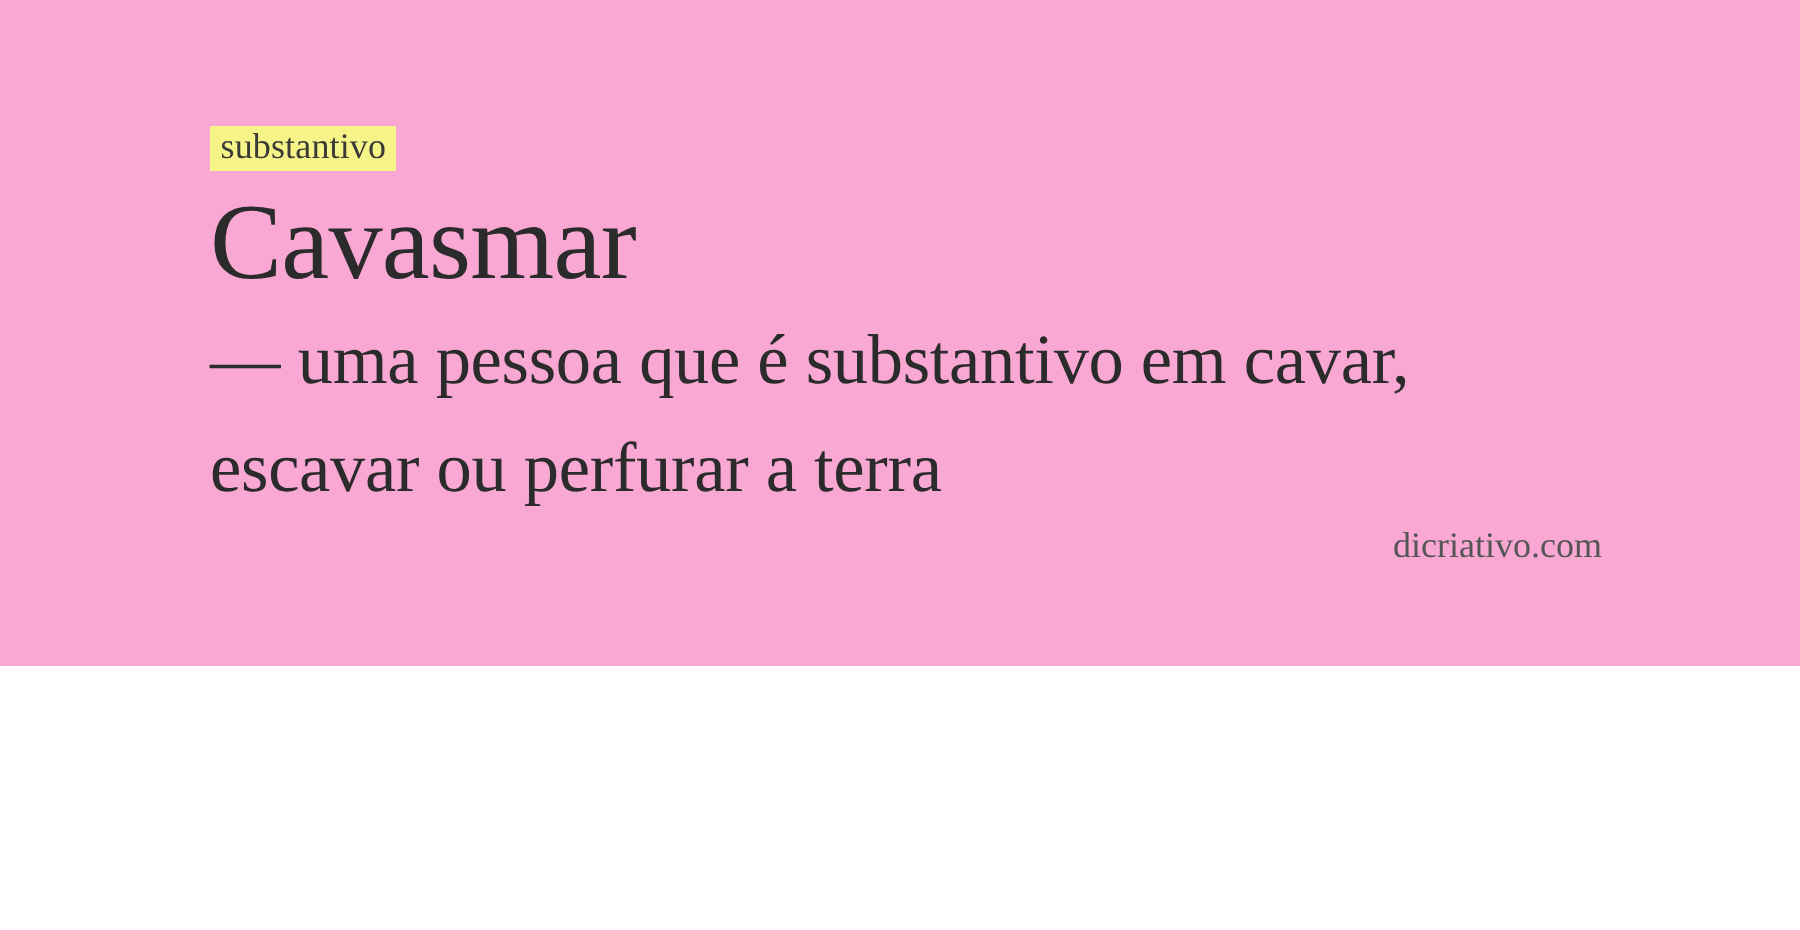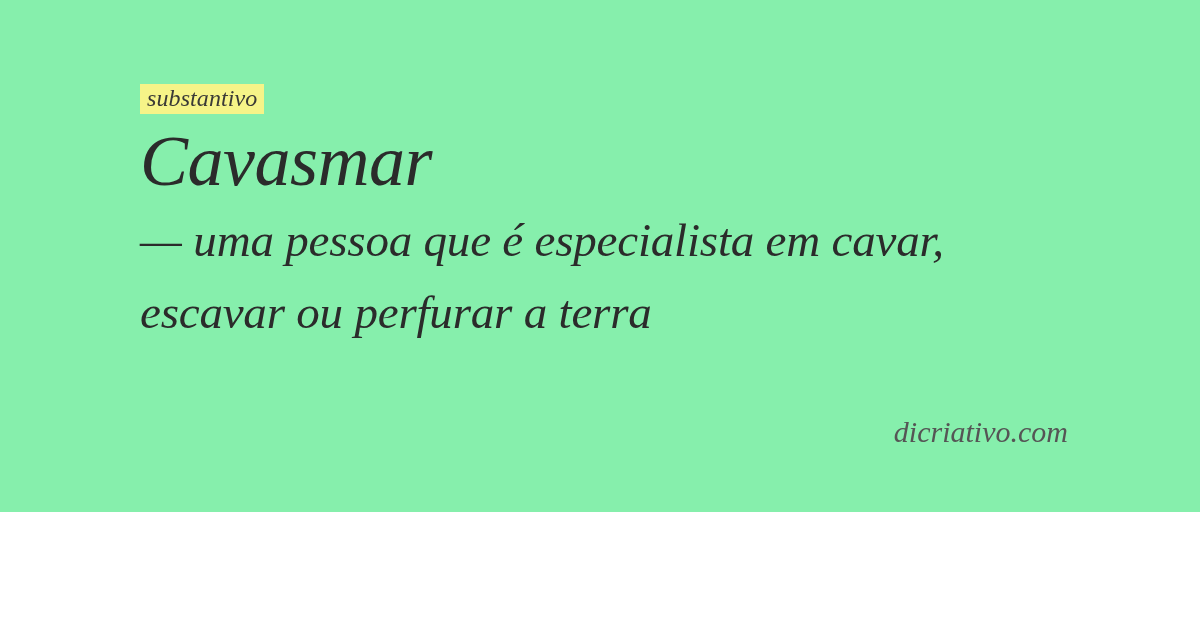--- a/index.html
+++ b/index.html
@@ -10,24 +10,23 @@
     width: 1200px;
     height: 620px;
     background: #ffffff;
     font-family: "Liberation Serif", "DejaVu Serif", serif;
     overflow: hidden;
   }
 
   .card {
     position: relative;
     width: 1200px;
-    height: 512px;
+    height: 444px;
     box-sizing: border-box;
-    background: #86efac;
-    font-style: italic;
+    background: #f9a8d4;
   }
 
   .content {
     position: absolute;
     left: 140px;
     top: 84px;
     width: 940px;
   }
 
   .pos-row {
@@ -74,41 +73,41 @@
   .definition .dash {
     letter-spacing: 0;
   }
 
   .attribution {
     position: absolute;
     right: 132px;
     bottom: 65px;
     color: #555555;
     font-family: "Liberation Serif", "DejaVu Serif", serif;
-    font-size: 30px;
+    font-size: 24px;
     line-height: 30px;
     white-space: nowrap;
     margin-top: 12px;
   }
 </style>
 </head>
 <body>
 
 <div class="card">
 
   <div class="content">
 
     <div class="pos-row">
       <span class="pos-tag">substantivo</span>
     </div>
 
     <h1 class="headword">Cavasmar</h1>
 
     <p class="definition">
       <span class="dash">—</span>
-      <span>uma pessoa que é especialista em cavar, escavar ou perfurar a terra</span>
+      <span>uma pessoa que é substantivo em cavar, escavar ou perfurar a terra</span>
     </p>
 
   </div>
 
   <div class="attribution">dicriativo.com</div>
 
 </div>
 
 </body></html>

